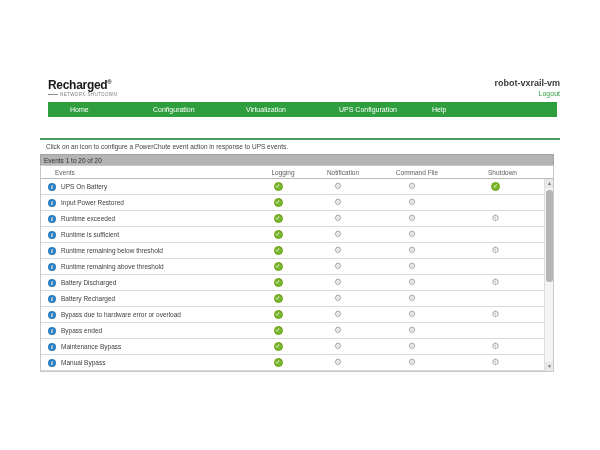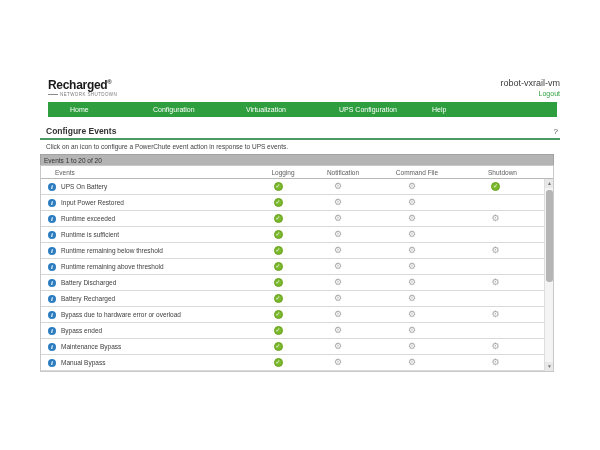--- a/index.html
+++ b/index.html
@@ -9,21 +9,21 @@
 
   
   .logo { position:absolute; left:48px; top:76px; }
   .logo-title { font-size:12px; font-weight:bold; color:#1a1a1a; letter-spacing:-0.3px; line-height:12px; }
   .logo-reg { font-size:6px; vertical-align:super; font-weight:bold; }
   .logo-sub { display:flex; align-items:center; gap:2px; margin-top:1px; }
   .logo-sub-line { width:10px; height:1px; background:#8a8a8a; }
   .logo-sub-text { font-size:4.5px; color:#7a7a7a; letter-spacing:0.4px; }
 
   .account { position:absolute; right:40px; top:78px; text-align:right; }
-  .hostname { font-size:9px; font-weight:normal; color:#3b3b3b; }
+  .hostname { font-size:9px; font-weight:bold; color:#3b3b3b; }
   .logout { font-size:7px; color:#2e9e3f; margin-top:2px; cursor:pointer; }
 
   
   .navbar { position:absolute; left:48px; top:102px; width:509px; height:15px;
             background:#2e9e3f; display:flex; align-items:center; }
   .nav-item { width:93px; font-size:7px; color:#ffffff; padding-left:12px; cursor:pointer; }
   .nav-item.first { padding-left:22px; }
 
   
   .page-title-row { position:absolute; left:40px; top:125px; width:520px; height:12px;
@@ -88,24 +88,20 @@
   </div>
 
   <div class="navbar">
     <div class="nav-item first">Home</div>
     <div class="nav-item">Configuration</div>
     <div class="nav-item">Virtualization</div>
     <div class="nav-item">UPS Configuration</div>
     <div class="nav-item">Help</div>
   </div>
 
-  <div class="page-title-row">
-    <span class="page-title">Configure Events</span>
-    <span class="help-q">?</span>
-  </div>
   <div class="title-rule"></div>
 
   <div class="page-desc">Click on an icon to configure a PowerChute event action in response to UPS events.</div>
 
   <div class="events-table">
     <div class="tbl-caption">Events 1 to 20 of 20</div>
     <div class="tbl-header">
       <span class="th ev">Events</span>
       <span class="th">Logging</span>
       <span class="th">Notification</span>

